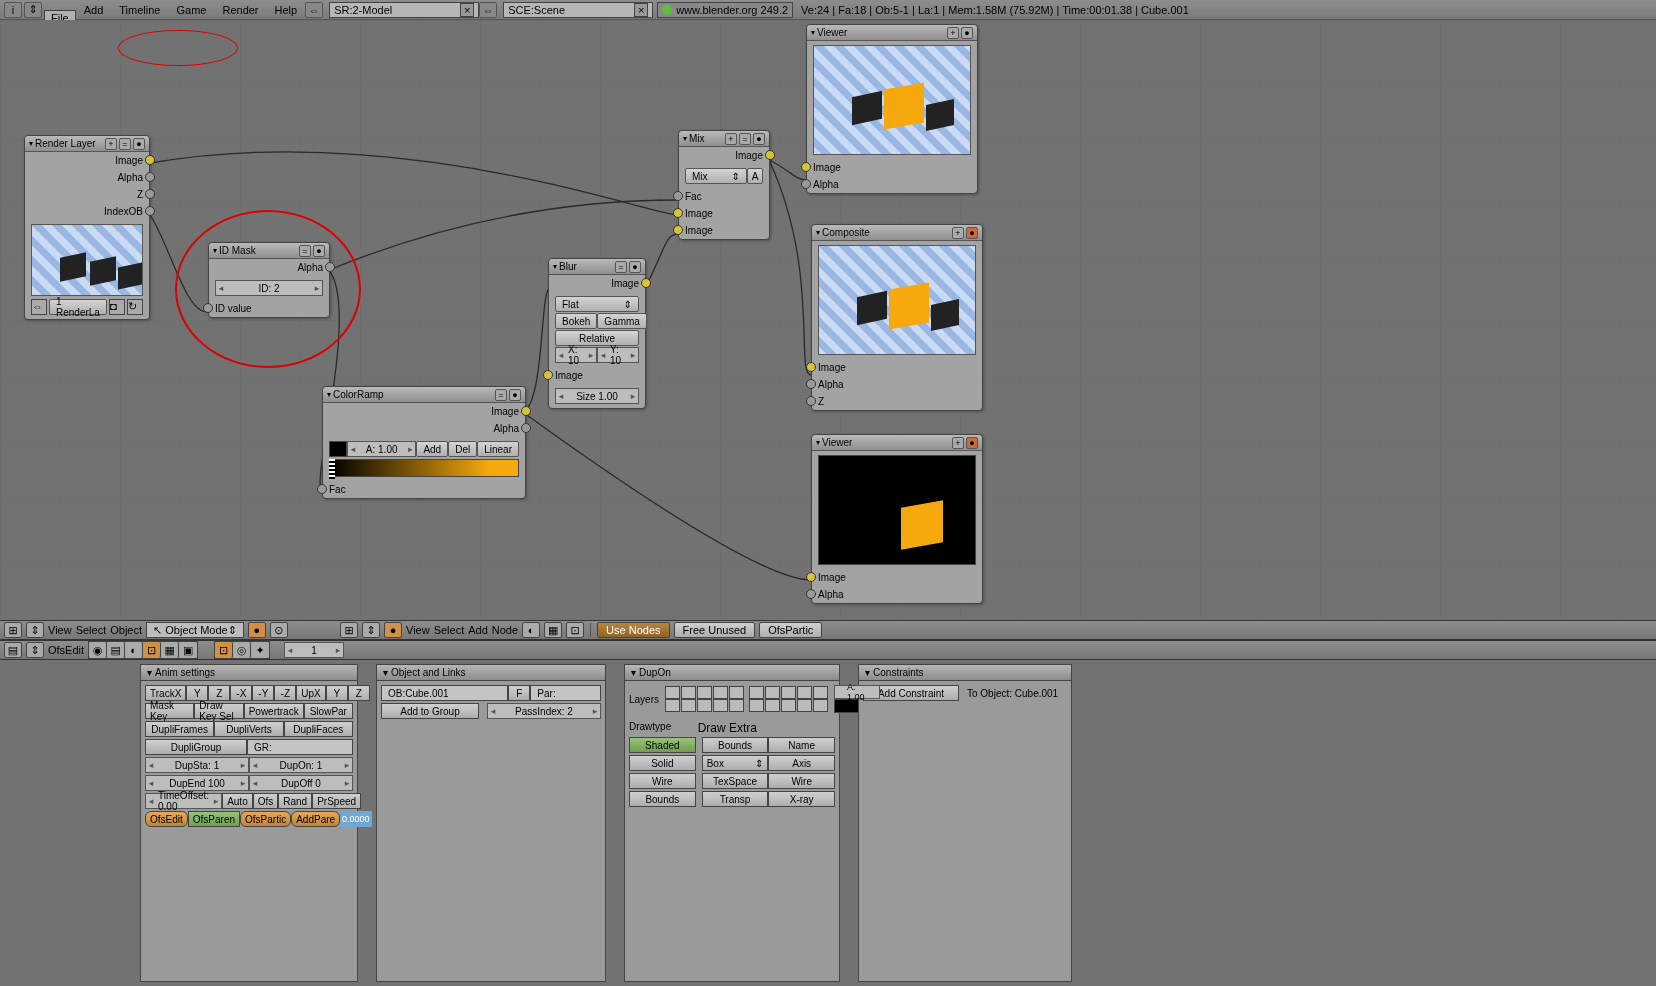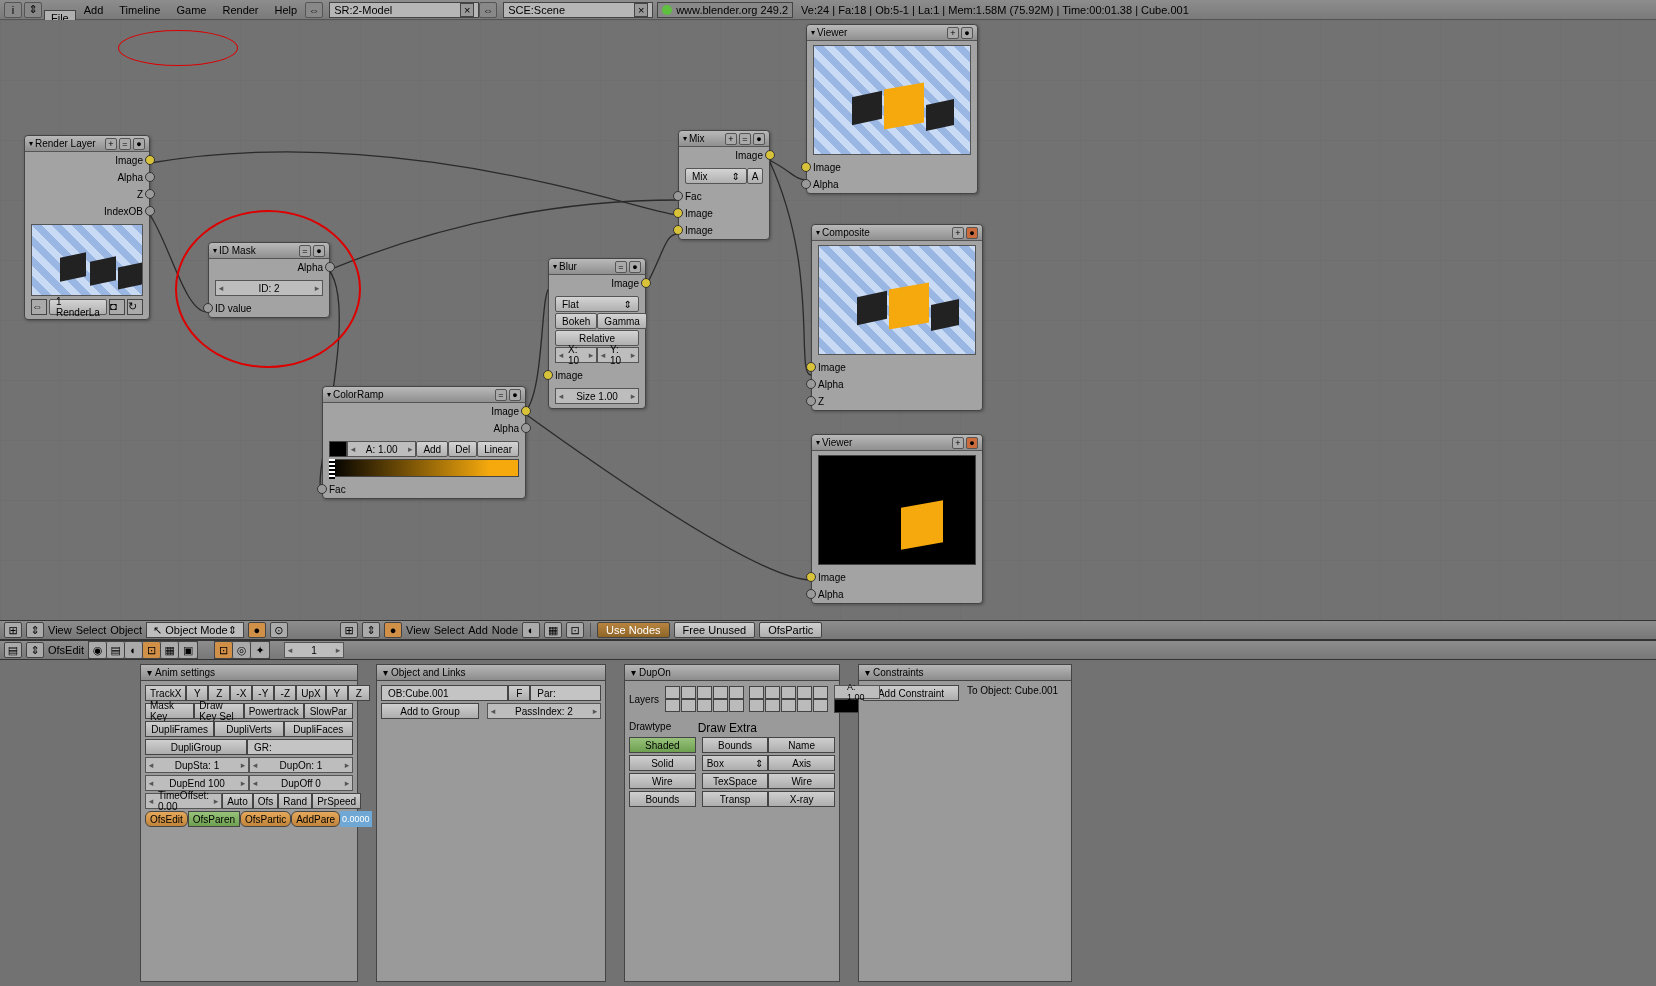--- a/index.html
+++ b/index.html
@@ -656,19 +656,19 @@
         </div>
     </div>
   </div>
 
   <div class="panel" style="width:214px;">
     <div class="panel-hdr">
         <span class="tri">▾</span>
         <span>Constraints</span>
       </div>
     <div class="panel-body">
-      <div class="btnrow" style="align-items:flex-start">
+      <div class="btnrow" style="align-items:center">
         <div class="pbtn" style="flex:none;width:96px">Add Constraint</div>
         <span style="font-size:10px;margin-left:8px">To Object: Cube.001</span>
       </div>
     </div>
   </div>
 </div>
 
 </body></html>

